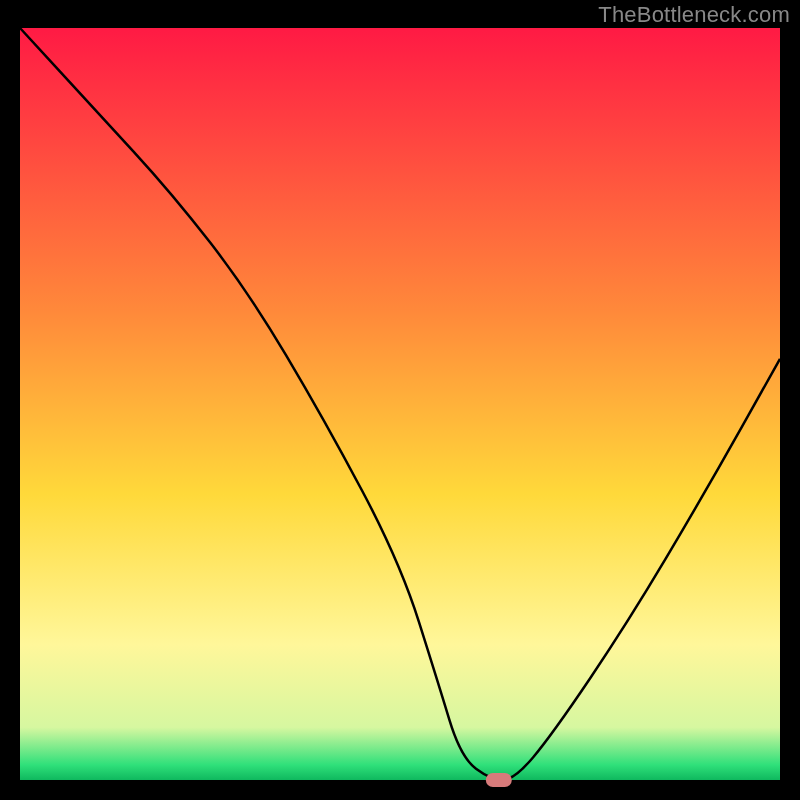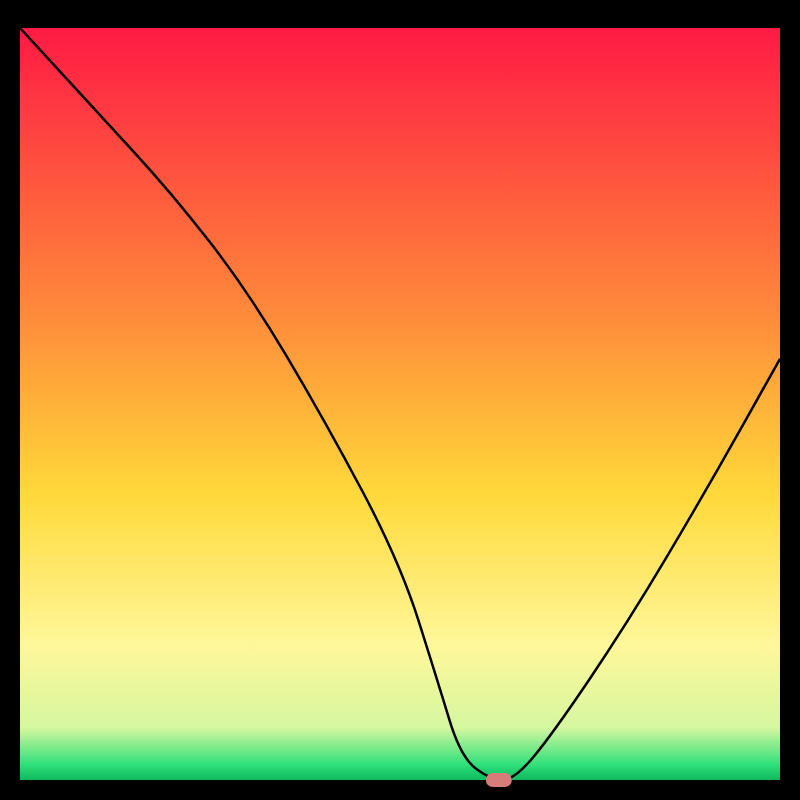--- a/index.html
+++ b/index.html
@@ -4,20 +4,21 @@
 <style>
   body{margin:0;padding:0;width:800px;height:800px;font-family:Arial,Helvetica,sans-serif}
   .wrap{position:relative;width:800px;height:800px}
   .attrib{position:absolute;top:2px;right:10px;font-size:22px;color:#888;font-weight:500;letter-spacing:.2px}
   svg{display:block}
 </style>
 </head>
 <body>
 
 <div class="wrap">
+  <div class="attrib">TheBottleneck.com</div>
   <svg id="chart" width="800" height="800" viewBox="0 0 800 800">
       <defs>
         <linearGradient id="bg" x1="0" y1="0" x2="0" y2="1">
           <stop offset="0%" stop-color="#ff1a44"></stop>
           <stop offset="38%" stop-color="#ff8a3a"></stop>
           <stop offset="62%" stop-color="#ffd93a"></stop>
           <stop offset="82%" stop-color="#fff79a"></stop>
           <stop offset="93%" stop-color="#d6f7a0"></stop>
           <stop offset="98%" stop-color="#2fe07a"></stop>
           <stop offset="100%" stop-color="#0fb85e"></stop>

